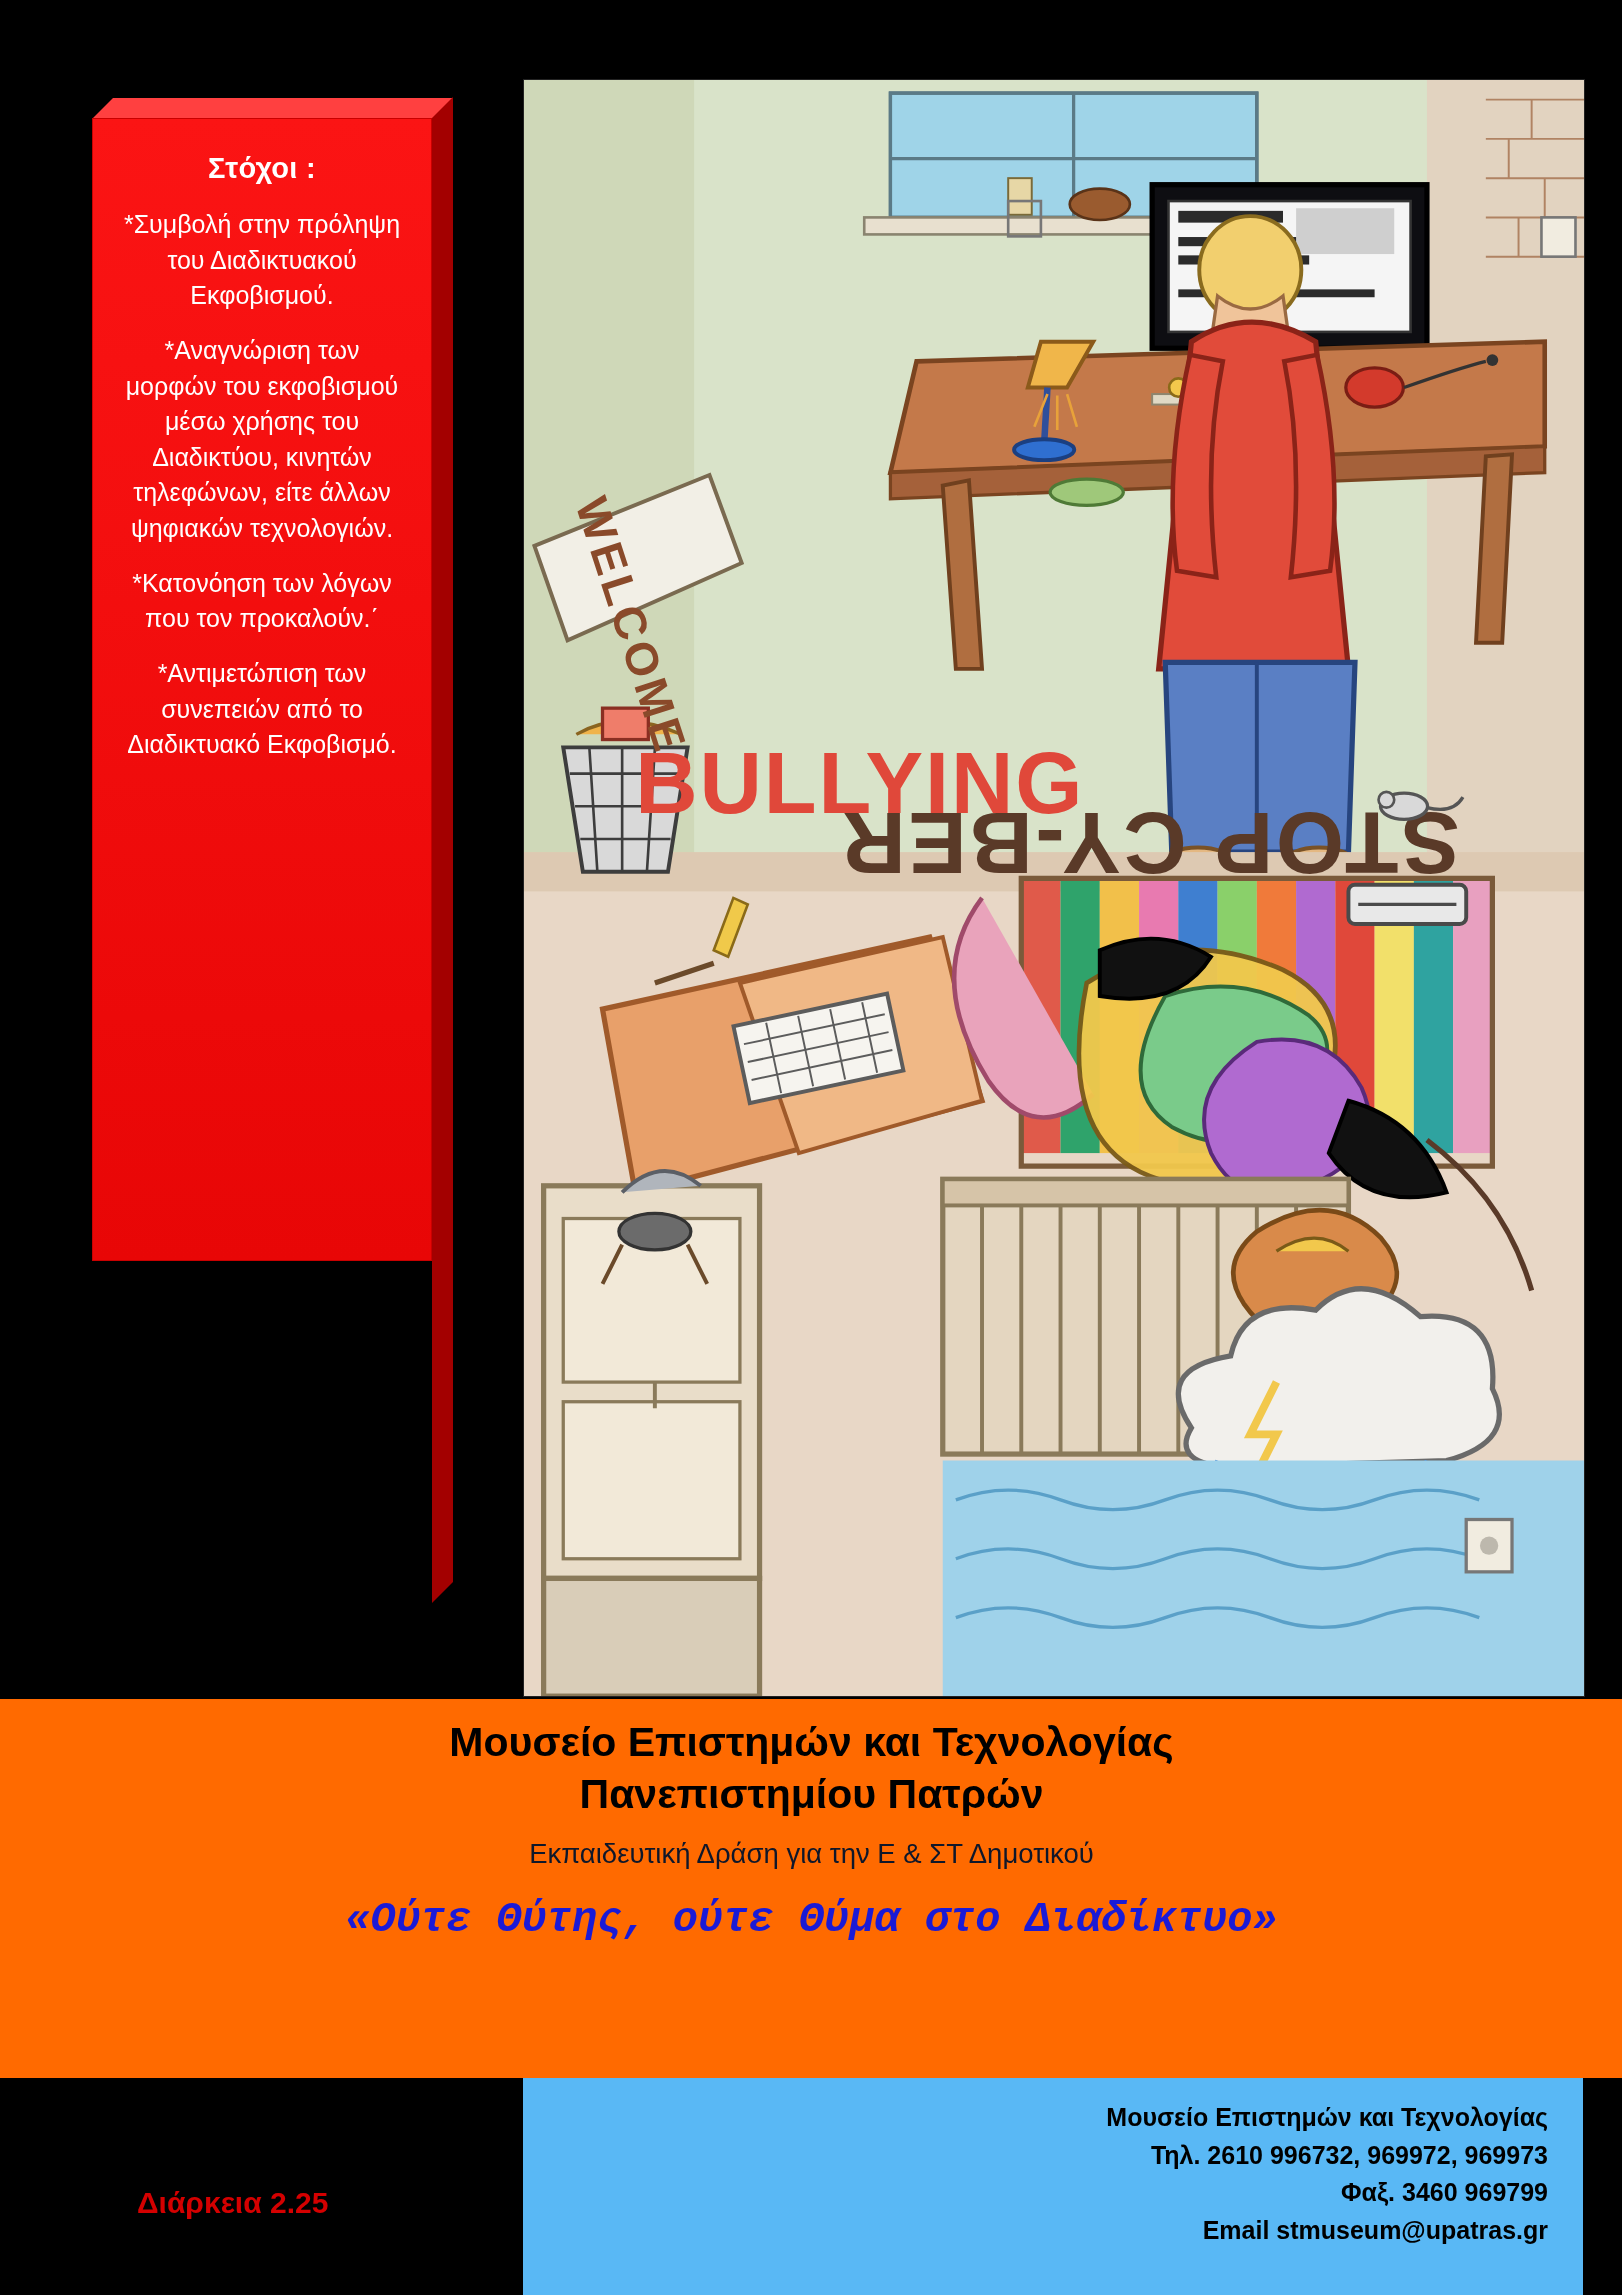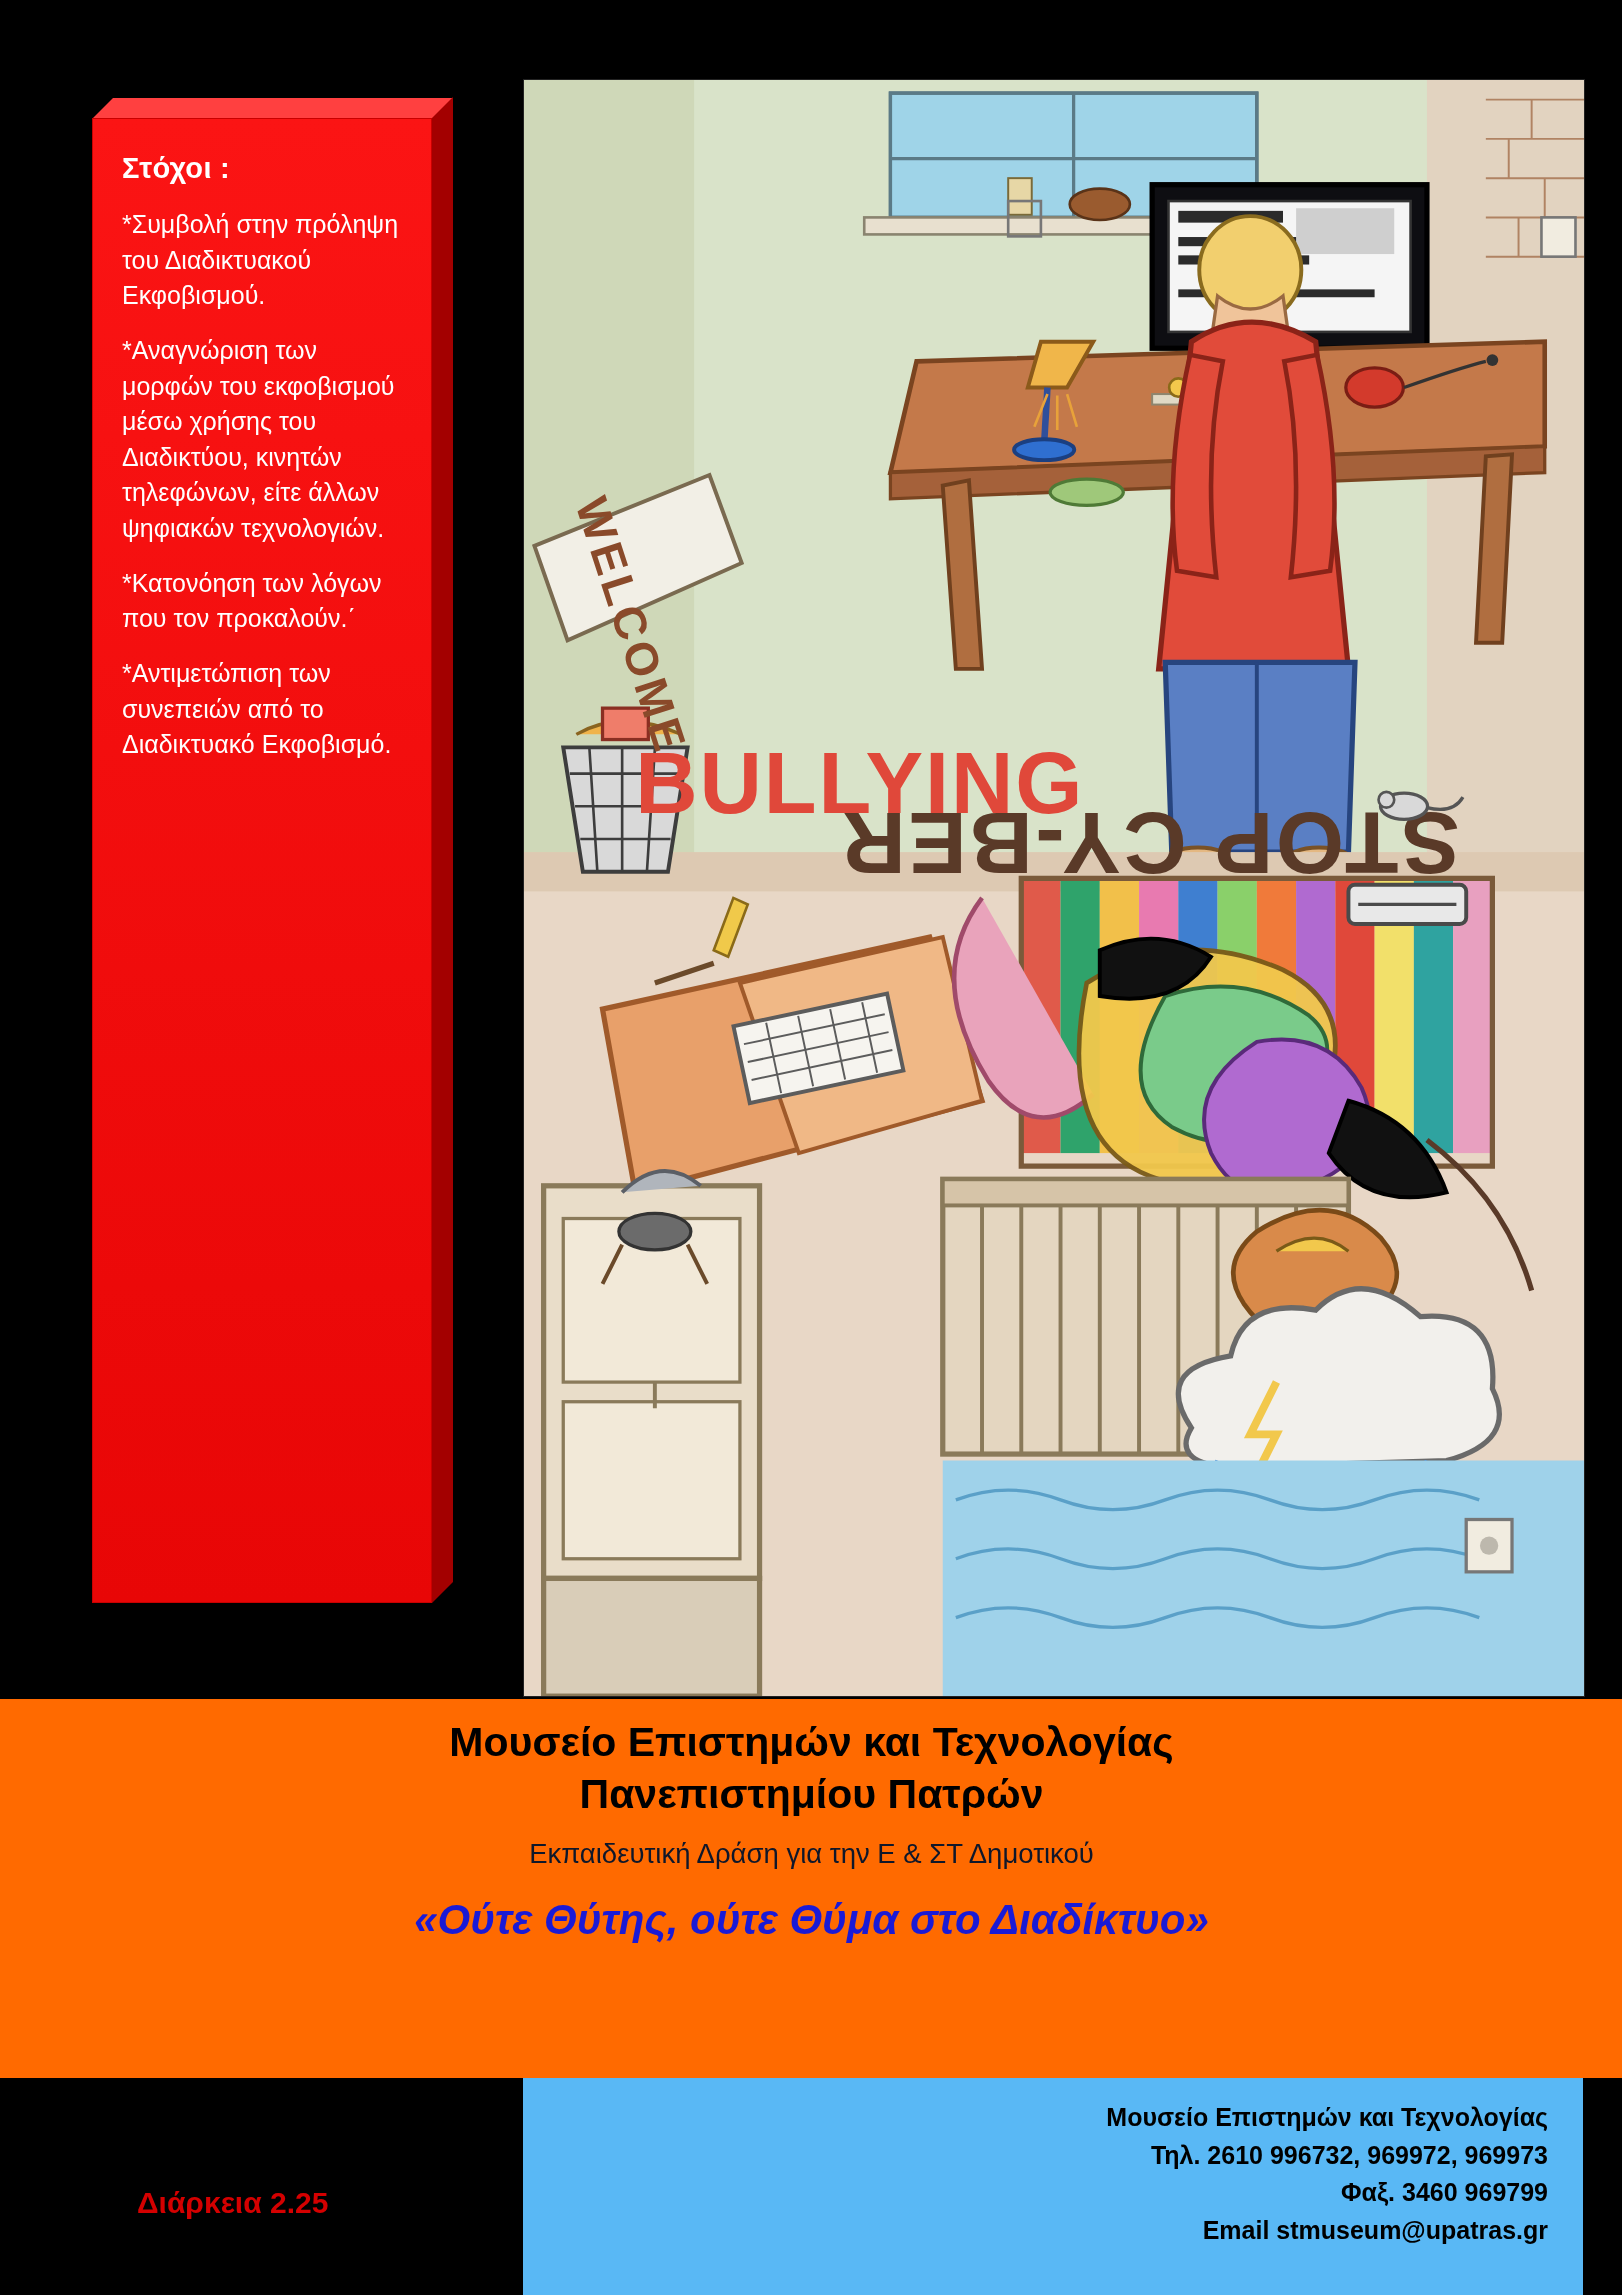--- a/index.html
+++ b/index.html
@@ -19,26 +19,27 @@
   .poster {
     position: absolute;
     inset: 0;
     background: #000000;
   }
   .goals-box {
     position: absolute;
     left: 92px;
     top: 118px;
     width: 340px;
-    height: 1485px;
+    height: 1143px;
     background: #f00d0d;
     background: linear-gradient(180deg, #fb1414 0%, #e80606 100%);
     box-sizing: border-box;
     padding: 33px 29px 13px 29px;
     border: 1.3px solid #c90000;
+    text-align: center;
   }
   .goals-top {
     position: absolute;
     left: 92px;
     top: 98px;
     width: 340px;
     height: 21px;
     background: #ff4040;
     transform: skewX(-45deg);
     transform-origin: bottom left;
@@ -103,20 +104,21 @@
     margin: 17px 0 0 0;
     color: #0f172a;
     font-size: 27.5px;
   }
   .banner .slogan {
     margin: 26px 0 0 0;
     color: #1a1ad6;
     font-size: 42px;
     font-weight: bold;
     font-style: italic;
+    font-family: Liberation Mono, monospace;
   }
 
   
   .bottom {
     position: absolute;
     left: 0;
     top: 2078px;
     width: 1623px;
     height: 217px;
     background: #000;

